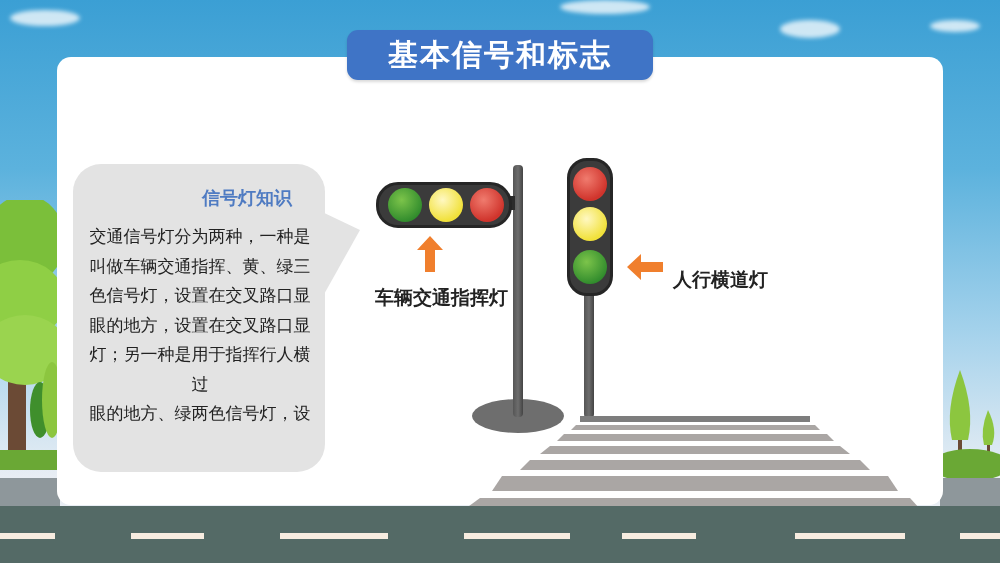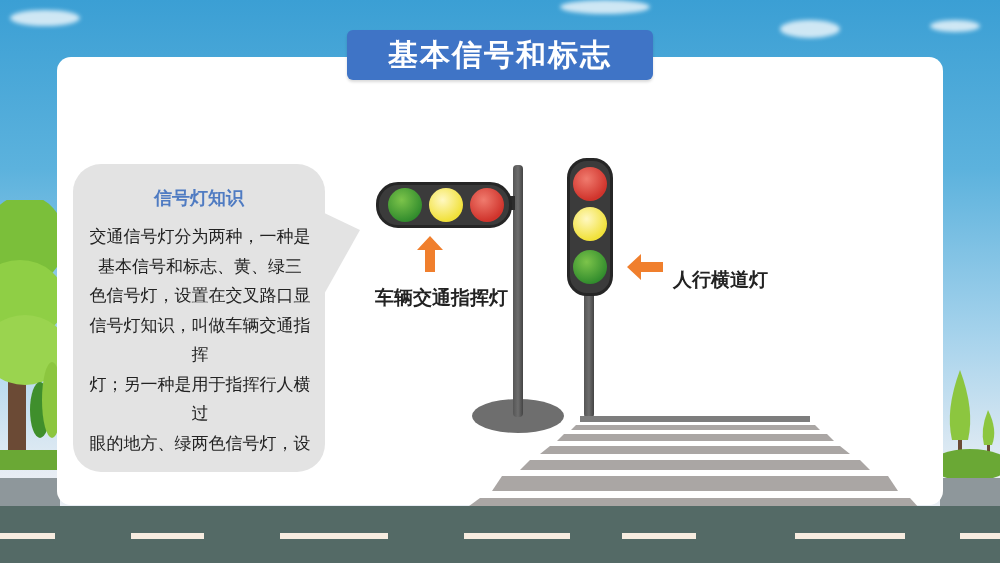--- a/index.html
+++ b/index.html
@@ -4,27 +4,27 @@
 <style>
   html, body { margin:0; padding:0; }
   body { width:1000px; height:563px; position:relative; overflow:hidden;
          font-family:"DejaVu Sans", sans-serif; }
   .sky { position:absolute; left:0; top:0; width:1000px; height:563px;
          background:linear-gradient(180deg,#3b9fd4 0%,#5cb2dd 30%,#a7d3ec 60%,#e9eef4 85%); }
   .cloud { position:absolute; background:#fff; border-radius:50%; opacity:.75; filter:blur(2px); }
   .card { position:absolute; left:57px; top:57px; width:886px; height:448px;
           background:#fff; border-radius:14px; }
   .title-box { position:absolute; left:347px; top:30px; width:306px; height:50px;
-               background:#3f74c6; border-radius:6px; color:#fff; font-weight:bold;
+               background:#3f74c6; border-radius:11px; color:#fff; font-weight:bold;
                font-size:30px; text-align:center; line-height:50px; letter-spacing:2px;
                box-shadow:0 2px 3px rgba(0,0,0,.15); }
   .bubble { position:absolute; left:73px; top:164px; width:252px; height:308px;
             background:#e3e3e3; border-radius:28px; }
   .bubble-title { position:absolute; left:73px; top:186px; width:252px; text-align:center;
-            color:#4f7bc2; font-weight:bold; font-size:18px; }
+            color:#4f7bc2; font-weight:bold; font-size:18px;padding-left:48px; }
   .bubble-text { position:absolute; left:86px; top:222px; width:228px; font-size:17px;
             line-height:29.5px; color:#222; text-align:center; }
   .pole { position:absolute; background:linear-gradient(90deg,#555,#6d6d6d 50%,#444); border-radius:4px; }
   .base { position:absolute; left:472px; top:399px; width:92px; height:34px;
           background:#6e6e6e; border-radius:50%; }
   .housing { position:absolute; background:#3b3b3b; border:3px solid #262626; }
   .lamp { position:absolute; width:34px; height:34px; border-radius:50%; }
   .red { background:radial-gradient(circle at 40% 35%,#f07b6e,#d0342c 70%); }
   .yellow { background:radial-gradient(circle at 40% 35%,#fff8c2,#f1e13a 70%); }
   .green { background:radial-gradient(circle at 40% 35%,#7cc44a,#2f8a2c 75%); }
@@ -70,23 +70,23 @@
 
 <div class="title-box">基本信号和标志</div>
 
 <div class="bubble"></div>
 <svg style="position:absolute;left:318px;top:200px;" width="45" height="110">
   <polygon points="0,10 42,30 0,105" fill="#e3e3e3"></polygon>
 </svg>
 <div class="bubble-title">信号灯知识</div>
 <div class="bubble-text">
   <div>交通信号灯分为两种，一种是</div>
-  <div>基本信号和标志、黄、绿三</div>
+  <div>叫做车辆交通指挥、黄、绿三</div>
   <div>色信号灯，设置在交叉路口显</div>
-  <div>信号灯知识，叫做车辆交通指挥</div>
+  <div>眼的地方，设置在交叉路口显</div>
   <div>灯；另一种是用于指挥行人横过</div>
   <div>眼的地方、绿两色信号灯，设</div>
 </div>
 
 <div class="base"></div>
 <div class="pole" style="left:513px;top:165px;width:10px;height:252px;"></div>
 <div style="position:absolute;left:505px;top:196px;width:10px;height:14px;background:#2c2c2c;"></div>
 <div class="housing" style="left:376px;top:182px;width:130px;height:40px;border-radius:22px;">
   <div class="lamp green" style="left:9px;top:3px;"></div>
   <div class="lamp yellow" style="left:50px;top:3px;"></div>

